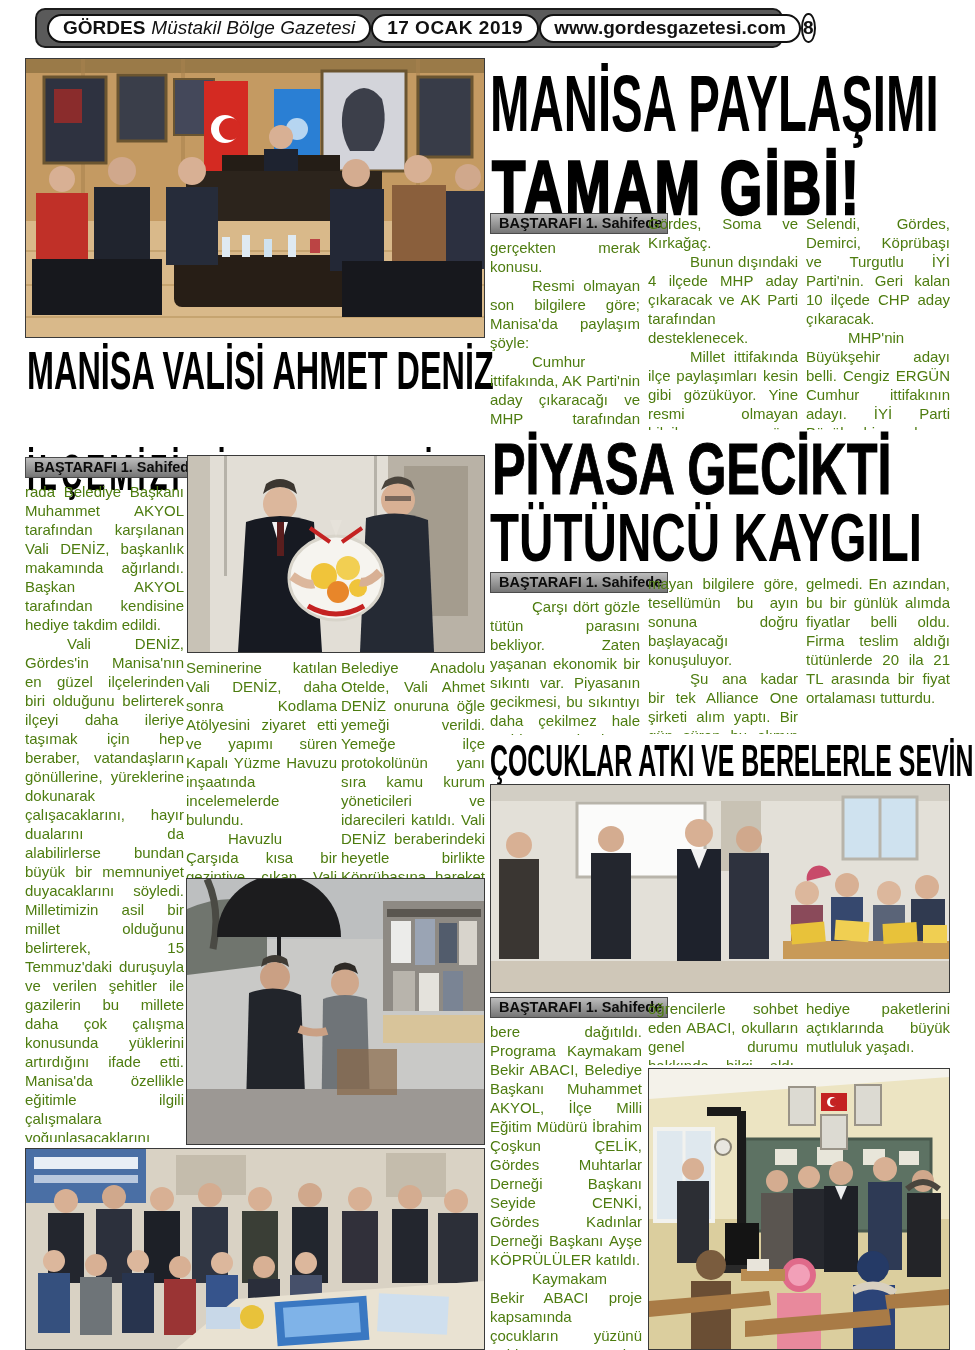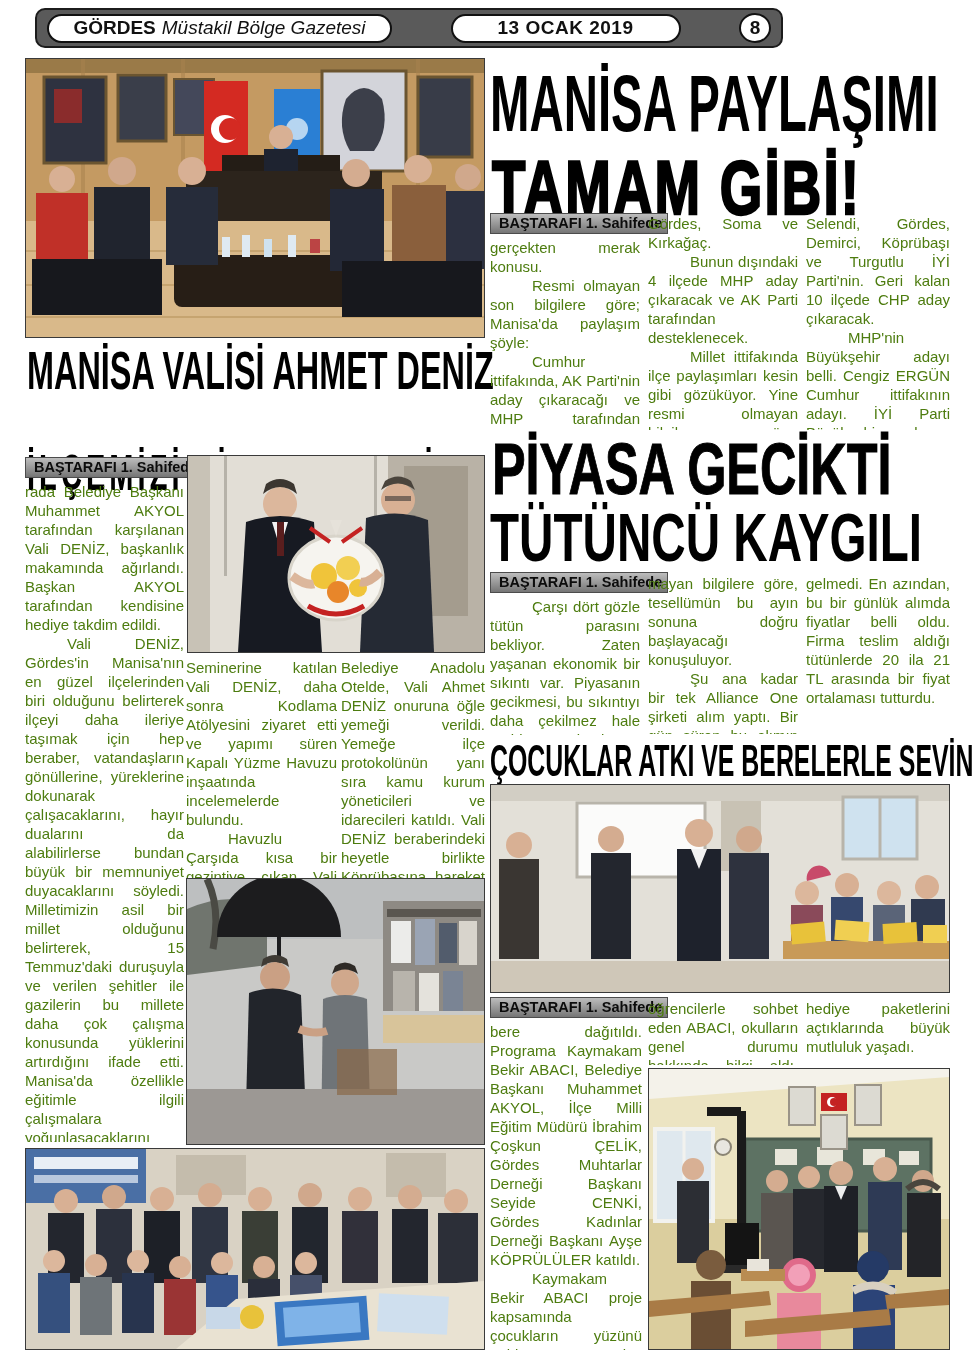--- a/index.html
+++ b/index.html
@@ -63,21 +63,24 @@
 </style>
 </head>
 <body>
 
 <div class="header-bar">
   <div class="pill pill-masthead">
     <span class="mast-title">GÖRDES</span>
     <span class="mast-sub">Müstakil Bölge Gazetesi</span>
   </div>
   <div class="pill pill-date">
-    <span>13 OCAK 2019</span>
+    <span>17 OCAK 2019</span>
+  </div>
+  <div class="pill pill-site">
+    <span>www.gordesgazetesi.com</span>
   </div>
   <div class="pill pill-page">
     <span>8</span>
   </div>
 </div>
 
 <div class="photo" style="left:25px; top:58px; width:460px; height:280px;">
   <svg width="460" height="280" viewBox="0 0 460 280">
     <rect width="460" height="280" fill="#c49a62"></rect>
     <rect x="0" y="0" width="460" height="14" fill="#9a7a48"></rect>

